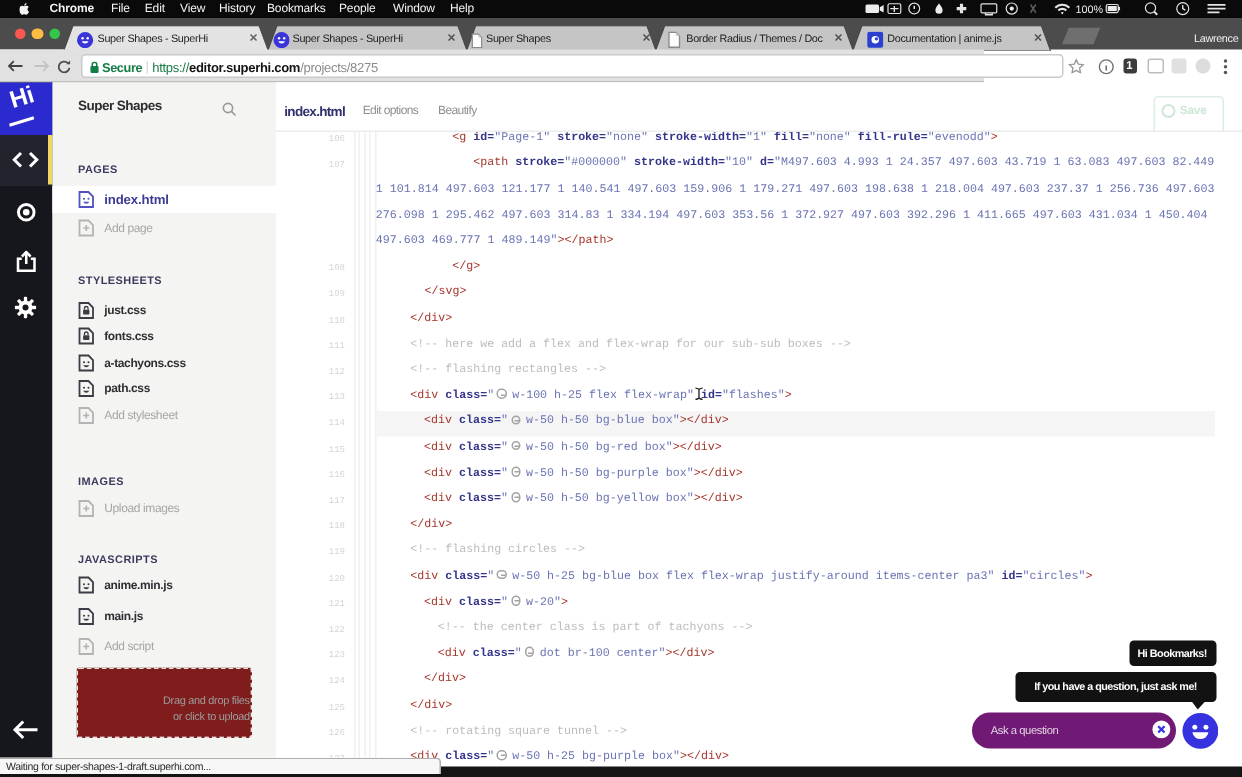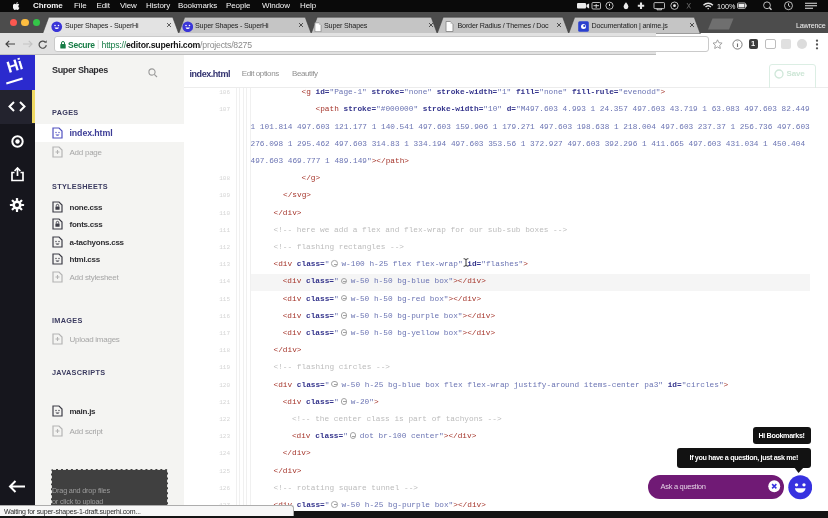--- a/index.html
+++ b/index.html
@@ -26,21 +26,21 @@
 #yellowbar{position:absolute;left:31.5px;top:35.5px;width:3.5px;height:33px;background:#efd964}
 
 #panel{position:absolute;left:35px;top:54.5px;width:148.5px;height:450px;background:#f4f4f2}
 #panel .hdr{position:absolute;left:17px;top:10px;font-size:9px;font-weight:700;letter-spacing:-.35px;color:#2d2d31}
 #panel .sec{position:absolute;left:17px;font-size:7.3px;font-weight:700;letter-spacing:.3px;color:#3b3b60}
 #panel .row{position:absolute;left:0;width:148.5px;height:17.5px}
 #panel .nm{position:absolute;left:34.5px;top:50%;transform:translateY(-50%);font-size:8px;font-weight:700;letter-spacing:-.25px;color:#2f2f33;white-space:nowrap}
 #panel .nm.blue{color:#3c3c96;font-size:8.8px;letter-spacing:-.1px}
 #panel .nm.gray{color:#a6a6a6;font-weight:400}
 #panel .fic{position:absolute;left:17px;top:50%;transform:translateY(-50%)}
-#dragbox{position:absolute;left:16px;top:414px;width:116.5px;height:47px;background:#404040;border:1px dashed #e3e3e0;border-radius:2px;text-align:left;color:#9c9c9c;font-size:7.3px;letter-spacing:-.2px;line-height:11px;padding-top:15px}
+#dragbox{position:absolute;left:16px;top:390px;width:116.5px;height:47px;background:#7f1d1d;border:1px dashed #e3e3e0;border-radius:2px;text-align:right;color:#9c9c9c;font-size:7.3px;letter-spacing:-.2px;line-height:11px;padding-top:15px}
 
 #editor{position:absolute;left:183.5px;top:54.5px;width:644.5px;height:457px;background:#fff}
 #edbar{position:absolute;left:0;top:0;width:644.5px;height:33.8px;border-bottom:1px solid #ececec;background:#fff}
 #edbar .t1{position:absolute;left:6px;top:14px;font-size:9px;font-weight:700;letter-spacing:-.45px;color:#30306e}
 #edbar .t2{position:absolute;top:14.5px;font-size:8px;letter-spacing:-.4px;color:#8f8f8f}
 #codewrap{position:absolute;left:0;top:33.8px;width:644.5px;height:423.2px;overflow:hidden;background:#fff}
 .vg{position:absolute;top:0;height:423.2px;width:1.2px;background:#f0f0f0}
 .cr{position:absolute;height:17.2px;line-height:17.4px;font-family:"Liberation Mono",monospace;font-size:7.77px;white-space:pre;color:#333}
 .ln{position:absolute;width:30px;text-align:right;font-family:"Liberation Mono",monospace;font-size:6px;line-height:17.2px;color:#d5d5d5}
 .tg{color:#a5352b}
@@ -271,21 +271,21 @@
       </svg>
     <div class="nm gray">Add page</div>
   </div>
   <div class="sec" style="top:127px">STYLESHEETS</div>
   <div class="row" style="top:143.5px">
     <svg class="fic" width="11" height="13" viewBox="0 0 11 13">
         <path d="M1 1.5h6L10 4.5v7H1z" fill="none" stroke="#3c3c46" stroke-width="1.2"></path>
         <rect x="3.4" y="6" width="4.2" height="3.2" rx="0.5" fill="#3c3c46"></rect>
         <path d="M4.3 6V5a1.2 1.2 0 012.4 0v1" stroke="#3c3c46" stroke-width="0.9" fill="none"></path>
       </svg>
-    <div class="nm">none.css</div>
+    <div class="nm">just.css</div>
   </div>
   <div class="row" style="top:161px">
     <svg class="fic" width="11" height="13" viewBox="0 0 11 13">
         <path d="M1 1.5h6L10 4.5v7H1z" fill="none" stroke="#3c3c46" stroke-width="1.2"></path>
         <rect x="3.4" y="6" width="4.2" height="3.2" rx="0.5" fill="#3c3c46"></rect>
         <path d="M4.3 6V5a1.2 1.2 0 012.4 0v1" stroke="#3c3c46" stroke-width="0.9" fill="none"></path>
       </svg>
     <div class="nm">fonts.css</div>
   </div>
   <div class="row" style="top:178.5px">
@@ -297,38 +297,47 @@
       </svg>
     <div class="nm">a-tachyons.css</div>
   </div>
   <div class="row" style="top:196px">
     <svg class="fic" width="11" height="13" viewBox="0 0 11 13">
         <path d="M1 1.5h6L10 4.5v7H1z" fill="none" stroke="#3c3c46" stroke-width="1.2"></path>
         <circle cx="4" cy="6" r="0.7" fill="#3c3c46"></circle>
         <circle cx="7" cy="6" r="0.7" fill="#3c3c46"></circle>
         <path d="M3.5 8a2.2 2.2 0 004 0z" fill="#3c3c46"></path>
       </svg>
-    <div class="nm">html.css</div>
+    <div class="nm">path.css</div>
   </div>
   <div class="row" style="top:213.5px">
     <svg class="fic" width="11" height="13" viewBox="0 0 11 13">
         <path d="M1 1.5h6L10 4.5v7H1z" fill="none" stroke="#b4b4b4" stroke-width="1.2"></path>
         <path d="M5.5 4.5v4M3.5 6.5h4" stroke="#b4b4b4" stroke-width="1.1"></path>
       </svg>
     <div class="nm gray">Add stylesheet</div>
   </div>
   <div class="sec" style="top:261px">IMAGES</div>
   <div class="row" style="top:276px">
     <svg class="fic" width="11" height="13" viewBox="0 0 11 13">
         <path d="M1 1.5h6L10 4.5v7H1z" fill="none" stroke="#b4b4b4" stroke-width="1.2"></path>
         <path d="M5.5 4.5v4M3.5 6.5h4" stroke="#b4b4b4" stroke-width="1.1"></path>
       </svg>
     <div class="nm gray">Upload images</div>
   </div>
   <div class="sec" style="top:313px">JAVASCRIPTS</div>
+  <div class="row" style="top:327px">
+    <svg class="fic" width="11" height="13" viewBox="0 0 11 13">
+        <path d="M1 1.5h6L10 4.5v7H1z" fill="none" stroke="#3c3c46" stroke-width="1.2"></path>
+        <circle cx="4" cy="6" r="0.7" fill="#3c3c46"></circle>
+        <circle cx="7" cy="6" r="0.7" fill="#3c3c46"></circle>
+        <path d="M3.5 8a2.2 2.2 0 004 0z" fill="#3c3c46"></path>
+      </svg>
+    <div class="nm">anime.min.js</div>
+  </div>
   <div class="row" style="top:347.5px">
     <svg class="fic" width="11" height="13" viewBox="0 0 11 13">
         <path d="M1 1.5h6L10 4.5v7H1z" fill="none" stroke="#3c3c46" stroke-width="1.2"></path>
         <circle cx="4" cy="6" r="0.7" fill="#3c3c46"></circle>
         <circle cx="7" cy="6" r="0.7" fill="#3c3c46"></circle>
         <path d="M3.5 8a2.2 2.2 0 004 0z" fill="#3c3c46"></path>
       </svg>
     <div class="nm">main.js</div>
   </div>
   <div class="row" style="top:368px">

